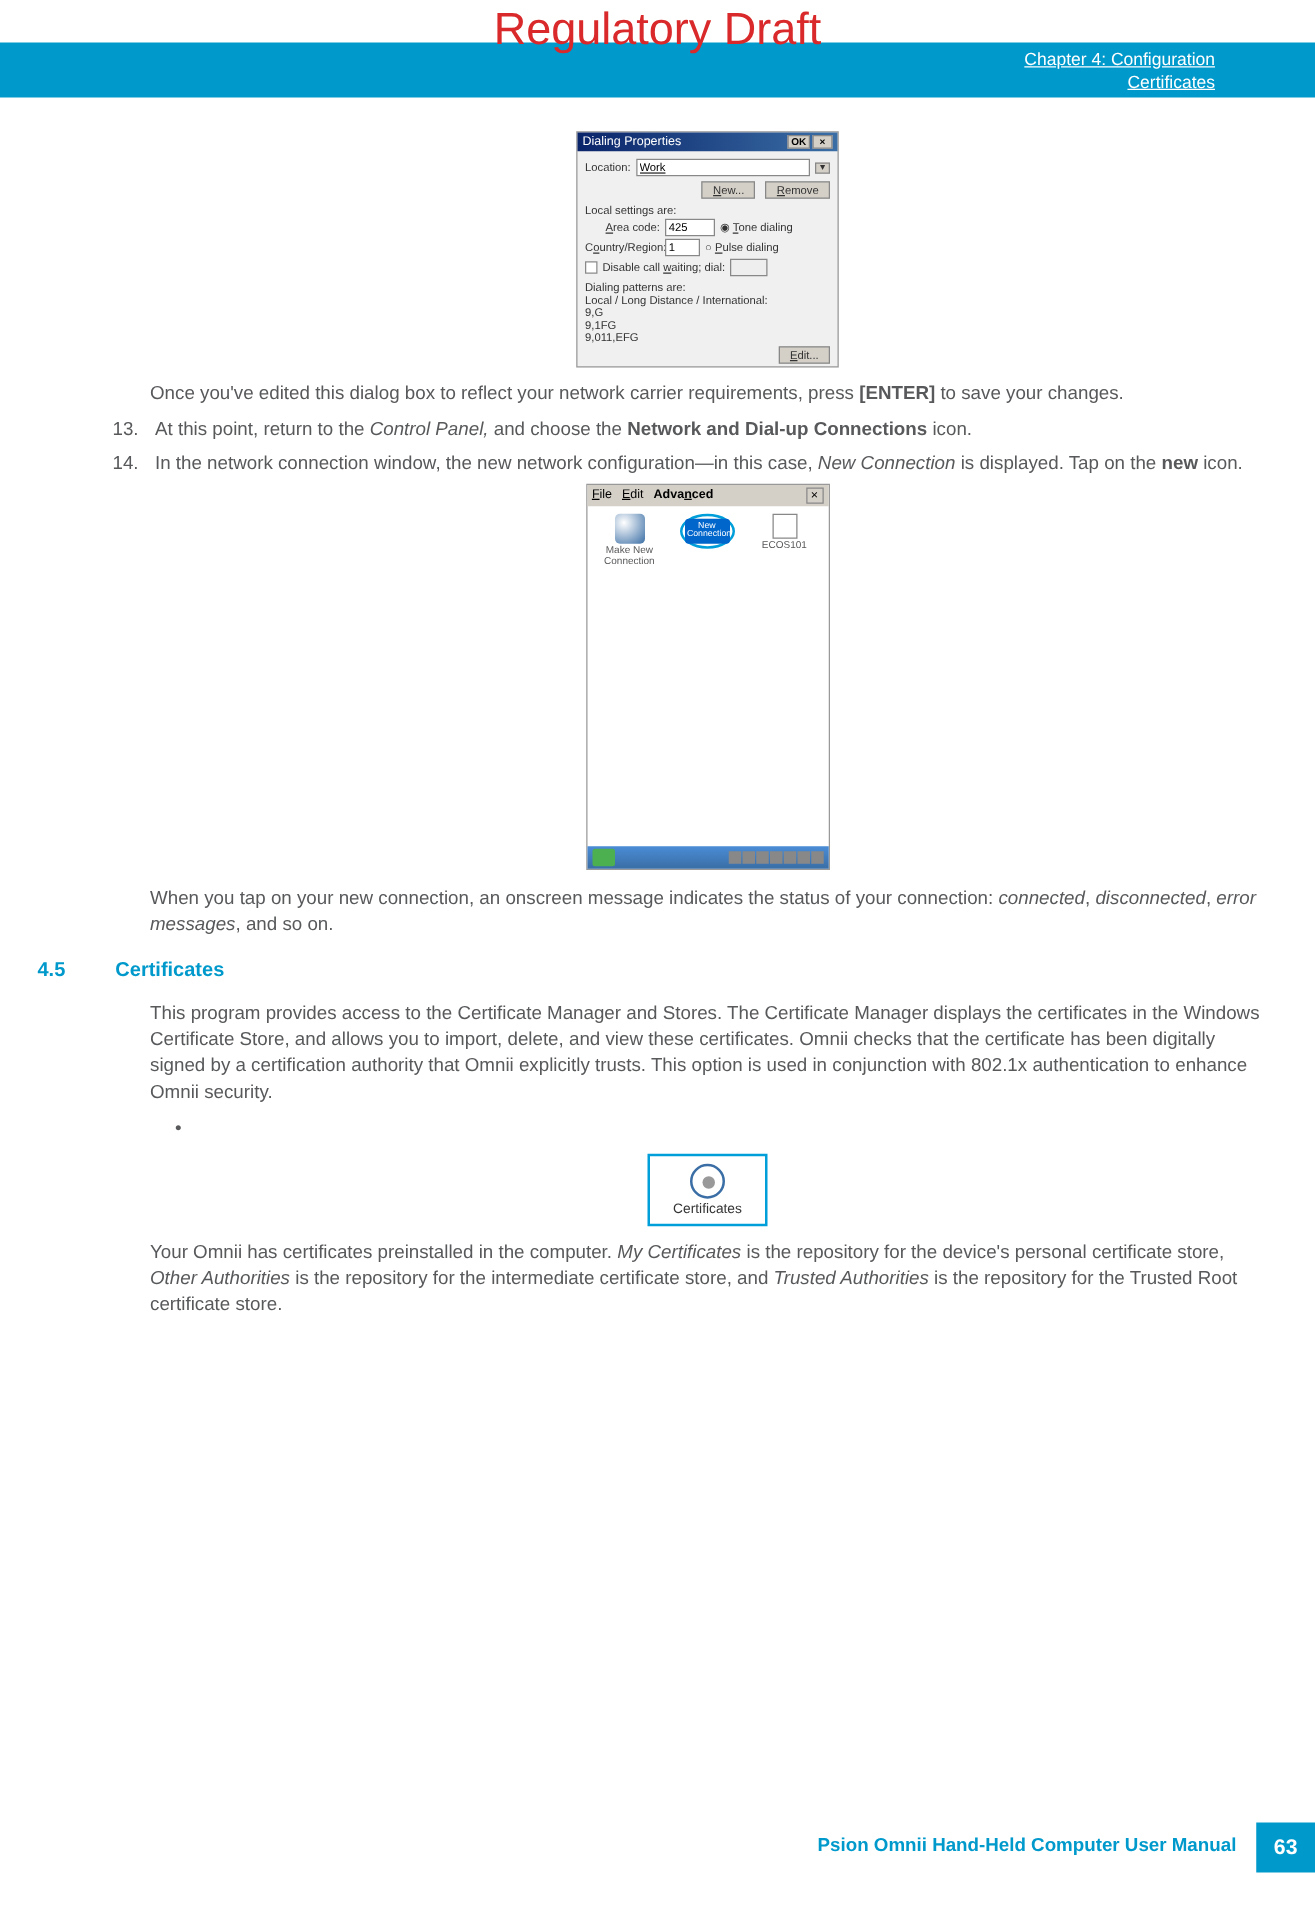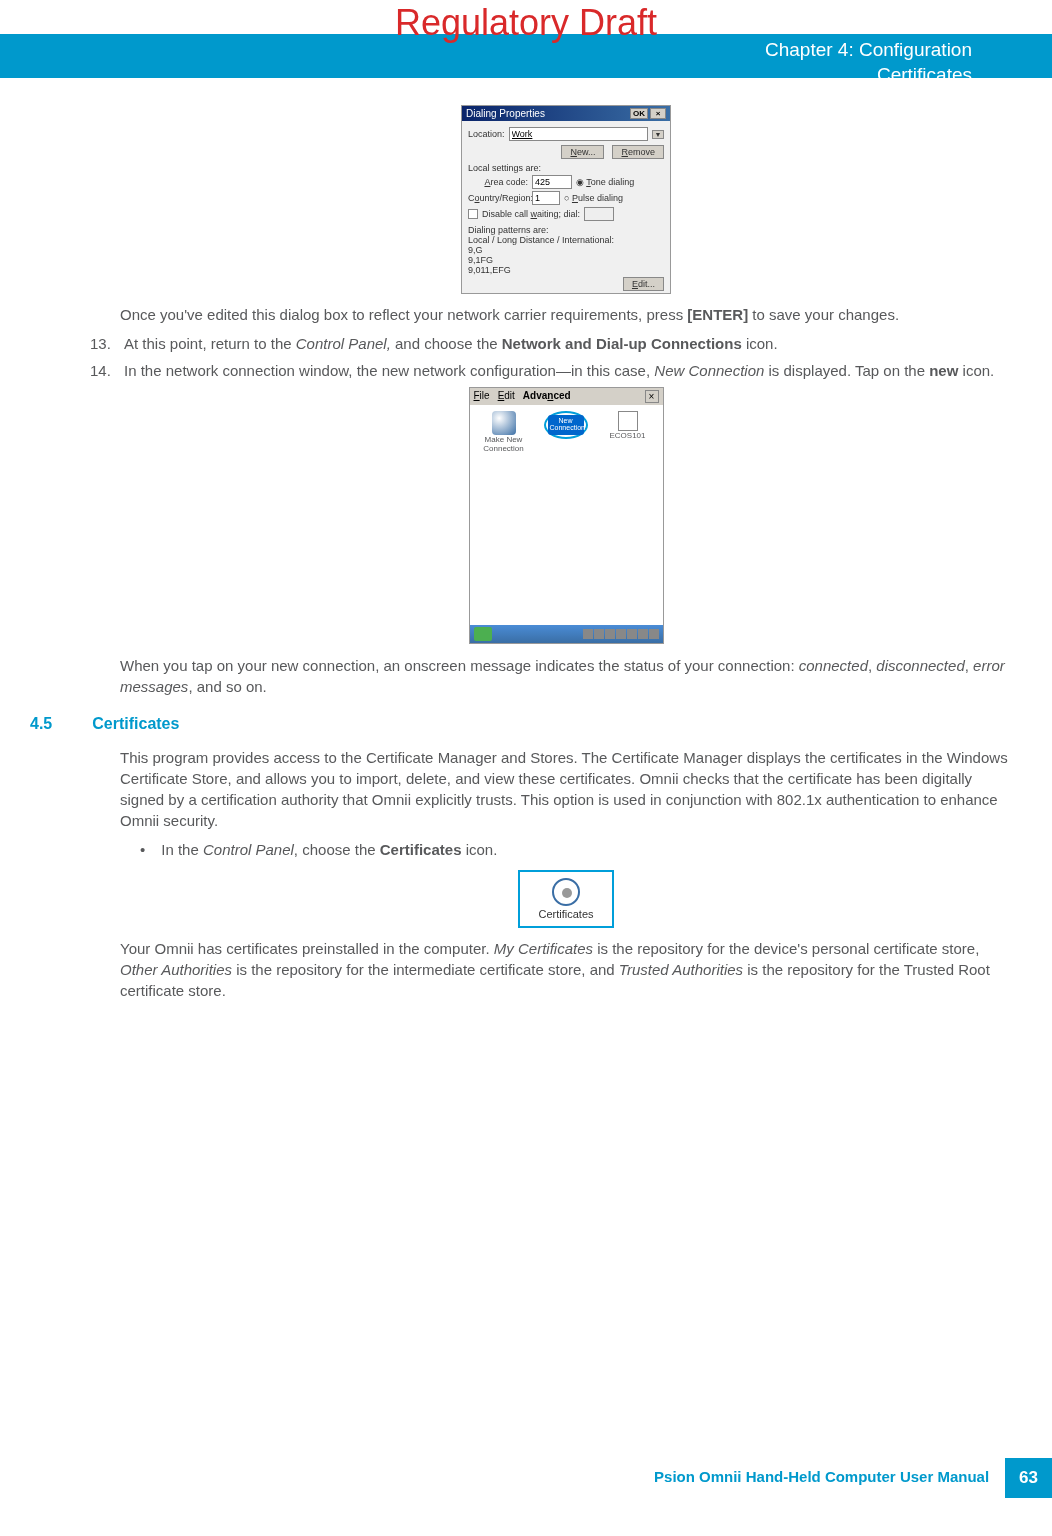--- a/index.html
+++ b/index.html
@@ -31,22 +31,23 @@
       left: 0;
       right: 0;
       height: 44px;
       background: #0099cc;
       text-align: right;
       padding-right: 80px;
       padding-top: 4px;
     }
     .header-text {
       color: white;
-      font-size: 19px;
+      font-size: 14px;
       line-height: 1.3;
+      text-decoration: underline;
     }
     .content {
       position: absolute;
       top: 105px;
       left: 0;
       right: 0;
       padding-left: 120px;
       padding-right: 40px;
     }
     .fig-container {
@@ -153,21 +154,21 @@
     }
     .menubar {
       display: flex;
       gap: 8px;
       padding: 2px 4px;
       font-size: 10px;
       color: #000;
       background: #d4d0c8;
     }
     .conn-body {
-      height: 220px;
+      height: 272px;
       padding: 6px;
       position: relative;
     }
     .conn-icons {
       display: flex;
       gap: 6px;
       align-items: flex-start;
     }
     .conn-icon-item {
       text-align: center;
@@ -399,23 +400,20 @@
 
   <div class="section-heading">
     <span>4.5</span>
     <span>Certificates</span>
   </div>
 
   <div class="body-text">This program provides access to the Certificate Manager and Stores. The Certificate Manager displays the certificates in the Windows Certificate Store, and allows you to import, delete, and view these certificates. Omnii checks that the certificate has been digitally signed by a certification authority that Omnii explicitly trusts. This option is used in conjunction with 802.1x authentication to enhance Omnii security.</div>
 
   <div class="bullet-item">
     <span>•</span>
-    <span>
-      <span>In the </span><em>Control Panel</em><span>, choose the </span><strong>Certificates</strong><span> icon.</span>
-    </span>
   </div>
 
   <div class="fig-container" style="margin:10px 0">
     <div class="cert-box">
       <div class="cert-icon"></div>
       <div style="font-size:11px;color:#333;margin-top:2px">Certificates</div>
     </div>
   </div>
 
   <div class="body-text">

